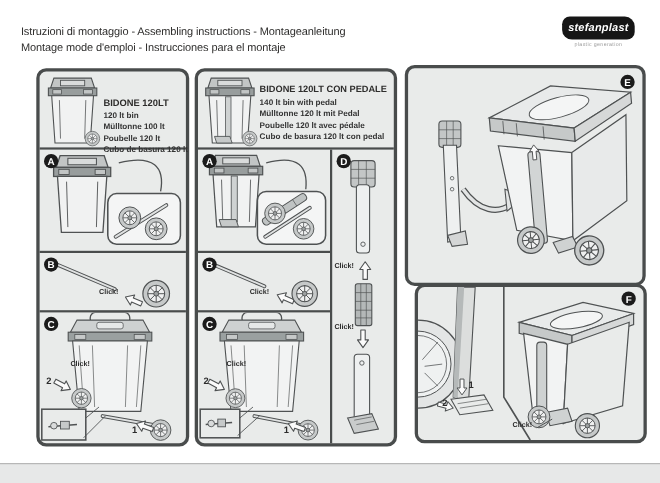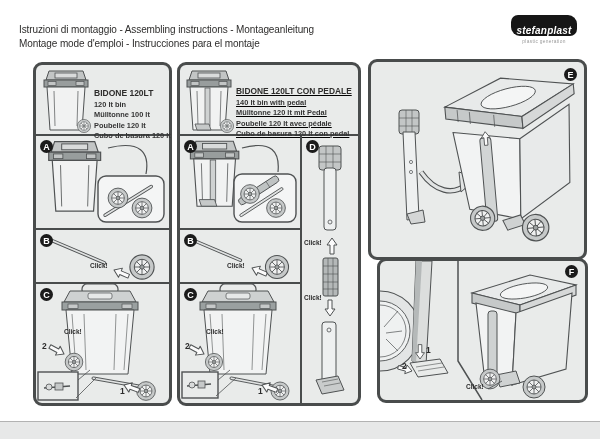--- a/index.html
+++ b/index.html
@@ -2,21 +2,21 @@
 <html><head>
 <meta charset="utf-8">
 <style>
   html,body{margin:0;padding:0;}
   body{width:600px;height:439px;background:#ffffff;font-family:"Liberation Sans",sans-serif;position:relative;overflow:hidden;}
   .abs{position:absolute;}
   
   .hdr-line{position:absolute;left:19px;font-size:10px;font-weight:normal;color:#2e2d2c;letter-spacing:-0.1px;white-space:nowrap;}
   
   .logo-wrap{position:absolute;left:508px;top:15px;width:72px;text-align:center;}
-  .logo-plaque{width:66px;height:21px;margin:0 auto;background:#161616;border-radius:7px 9px 7px 9px;display:flex;align-items:flex-end;justify-content:center;}
+  .logo-plaque{width:66px;height:21px;margin:0 auto;background:#161616;border-radius:7px 9px 7px 9px;display:flex;align-items:center;justify-content:center;}
   .logo-plaque span{color:#ffffff;font-size:10px;font-weight:bold;font-style:italic;letter-spacing:0.2px;}
   .logo-tag{margin-top:2px;font-size:6px;color:#9b9b9b;transform:scale(0.8);letter-spacing:0.4px;}
   
   .panel{position:absolute;box-sizing:border-box;background:#e9ebea;border:3px solid #494c4c;border-radius:9px;}
   .trow{position:absolute;left:0;top:0;right:0;height:71px;border-bottom:2px solid #494c4c;box-sizing:border-box;}
   .sec{position:absolute;left:0;right:0;box-sizing:border-box;}
   .bt{border-top:2px solid #494c4c;}
   .badge{position:absolute;width:13px;height:13px;border-radius:50%;background:#1b1b1b;color:#fff;font-size:9px;font-weight:bold;display:flex;align-items:center;justify-content:center;z-index:5;}
   .ptitle{font-size:8.5px;font-weight:bold;color:#2e2d2c;white-space:nowrap;margin-bottom:2px;}
   .pline{font-size:7.4px;line-height:10.3px;font-weight:600;color:#343434;white-space:nowrap;}
@@ -139,21 +139,21 @@
     <div class="num" style="left:84px;top:102px;">1</div>
   </div>
 </div>
 
 <div class="panel" style="left:177px;top:62px;width:184px;height:344px;">
   <div class="trow">
     <svg class="abs" style="left:3px;top:3px;" width="52" height="66" viewBox="0 0 52 66">
       <use href="#g-binp"></use>
       <use href="#g-wheel" transform="translate(44,58) scale(0.6)"></use>
     </svg>
-    <div class="abs" style="left:56px;top:21px;text-decoration:underline;">
+    <div class="abs" style="left:56px;top:11px;">
       <div class="ptitle" style="font-size:8.4px;">BIDONE 120LT CON PEDALE</div>
       <div class="pline">140 lt bin with pedal</div>
       <div class="pline">Mülltonne 120 lt mit Pedal</div>
       <div class="pline">Poubelle 120 lt avec pédale</div>
       <div class="pline">Cubo de basura 120 lt con pedal</div>
     </div>
   </div>
 
   <div class="sec" style="top:71px;height:92px;width:120px;right:auto;">
     <div class="badge" style="left:4px;top:4px;">A</div>

